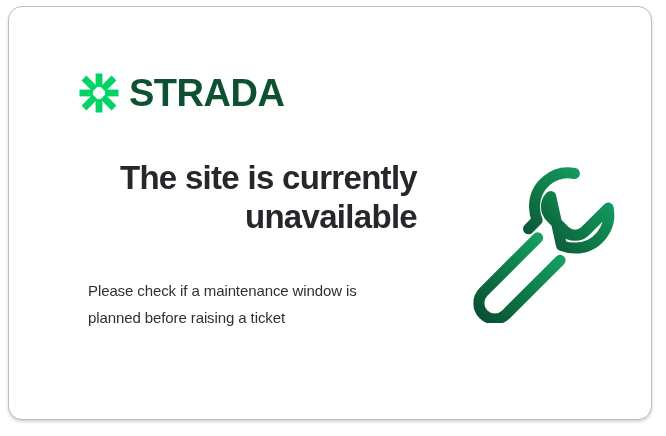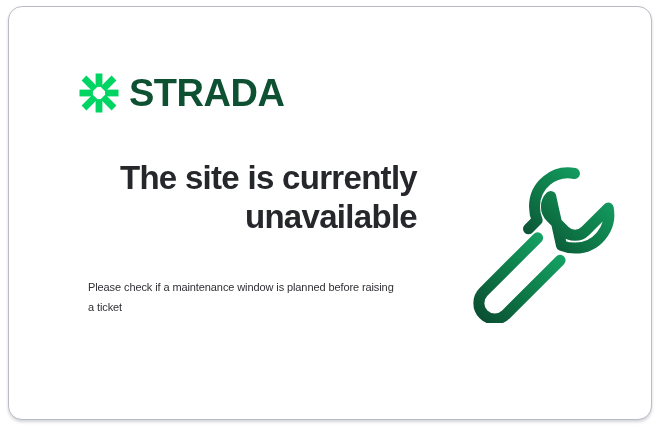--- a/index.html
+++ b/index.html
@@ -76,21 +76,21 @@
     text-align: right;
   }
 
   
   .body-copy {
     position: absolute;
     left: 79px;
     top: 270px;
     width: 310px;
     margin: 0;
-    font-size: 11px;
+    font-size: 15px;
     font-weight: 400;
     line-height: 1.82;
     letter-spacing: -0.1px;
     color: #2f3034;
   }
 
   
   .wrench {
     position: absolute;
     left: 452px;

